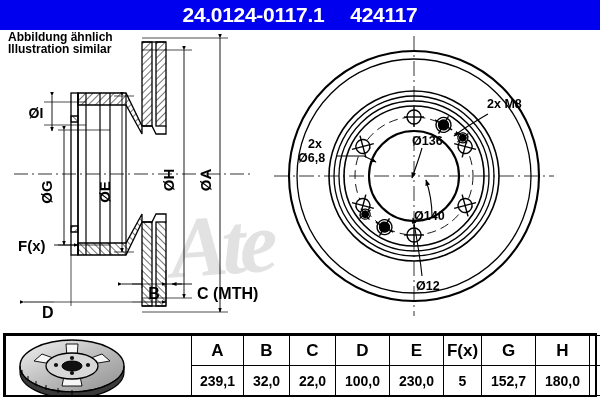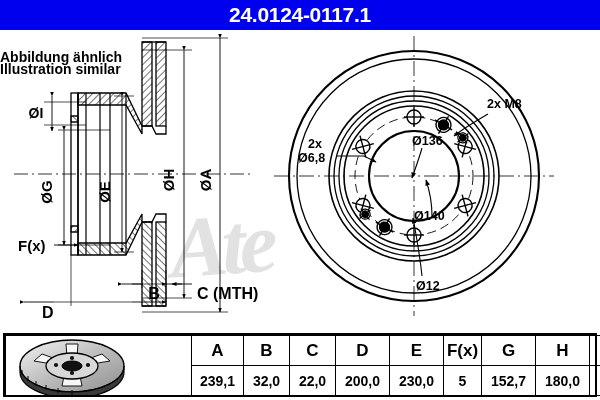--- a/index.html
+++ b/index.html
@@ -17,22 +17,22 @@
     position:absolute; left:0; top:0; width:600px; height:30px;
     background:#0000ee;
     display:flex; align-items:center; justify-content:center; gap:26px;
   }
   .header .code {
     color:#ffffff; font-size:21px; font-weight:bold; letter-spacing:-0.3px;
   }
 
   
   .caption {
-    position:absolute; left:0; top:32px;
-    font-size:14px; font-weight:bold; color:#000; line-height:11.5px;margin-top:20px;
+    position:absolute; left:8px; top:32px;
+    font-size:12px; font-weight:bold; color:#000; line-height:11.5px;
   }
 
   
   .drawing { position:absolute; left:14px; top:30px; width:600px; height:290px; }
   .drawing svg { display:block; }
 
   
   .watermark {
     position:absolute; left:170px; top:195px;
     font-family:"Liberation Serif", serif;
@@ -60,20 +60,21 @@
   tr.val td { font-size:14px; height:30px; }
   .thumb { width:100%; height:100%; display:flex; align-items:center; justify-content:flex-start; padding-left:6px;}
 </style>
 </head>
 <body>
 
 <div id="root">
 
   <div class="header">
     <span class="code">24.0124-0117.1</span>
+    <span class="code">424117</span>
   </div>
 
   <div class="caption">
     <div>Abbildung ähnlich</div>
     <div>Illustration similar</div>
   </div>
 
   <div class="watermark">Ate</div>
 
   <div class="drawing">
@@ -342,21 +343,21 @@
         <td style="width: 54px;">E</td>
         <td style="width: 38px;">F(x)</td>
         <td style="width: 54px;">G</td>
         <td style="width: 54px;">H</td>
         <td style="width: 62px;">I</td>
       </tr>
       <tr class="val">
         <td>239,1</td>
         <td>32,0</td>
         <td>22,0</td>
-        <td>200,0</td>
+        <td>100,0</td>
         <td>230,0</td>
         <td>5</td>
         <td>152,7</td>
         <td>180,0</td>
         <td>15,4</td>
       </tr>
     </tbody>
       </table>
   </div>
 

